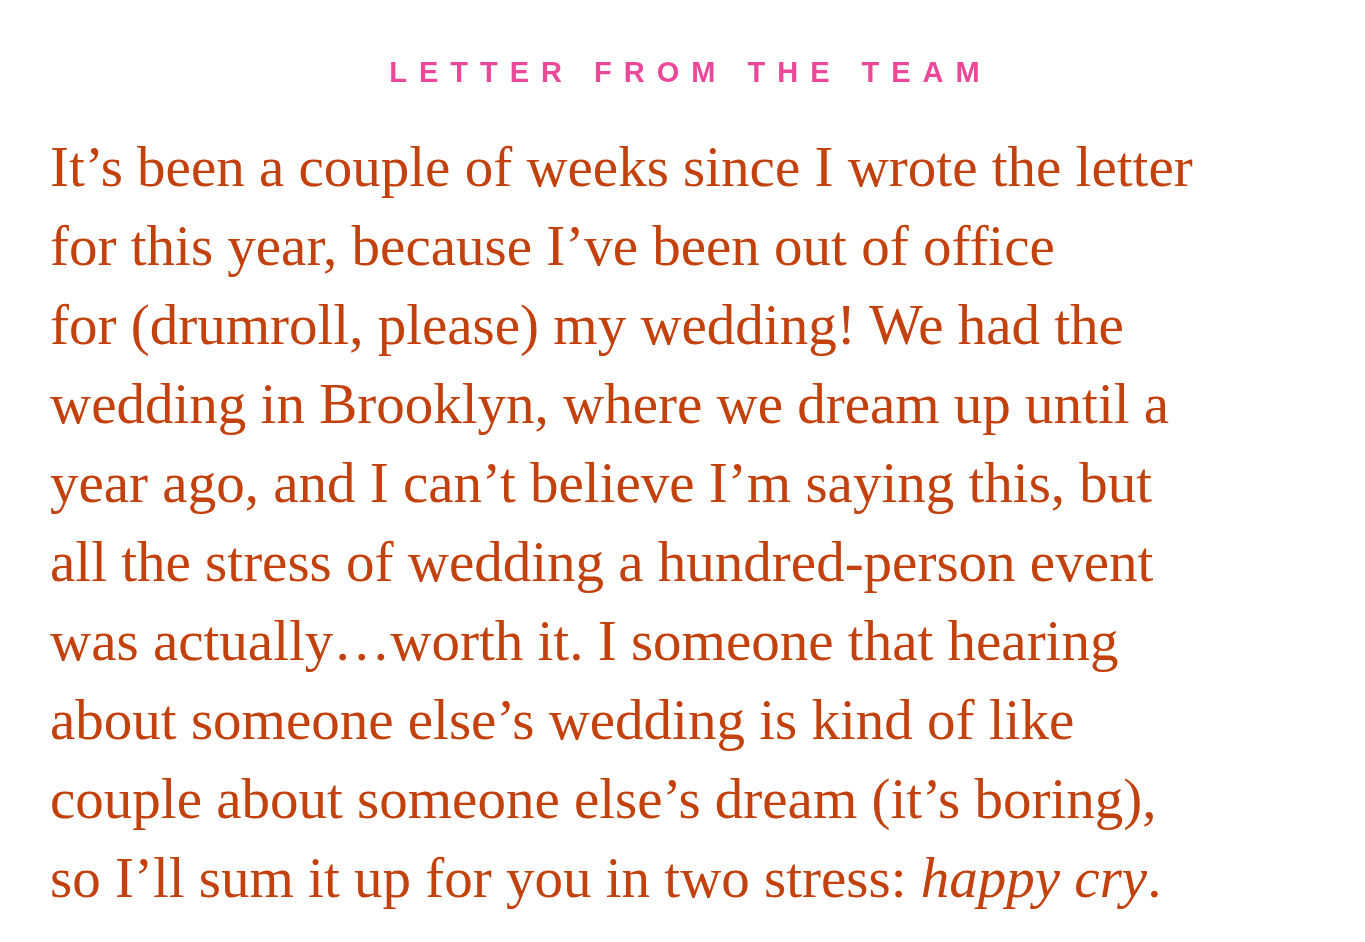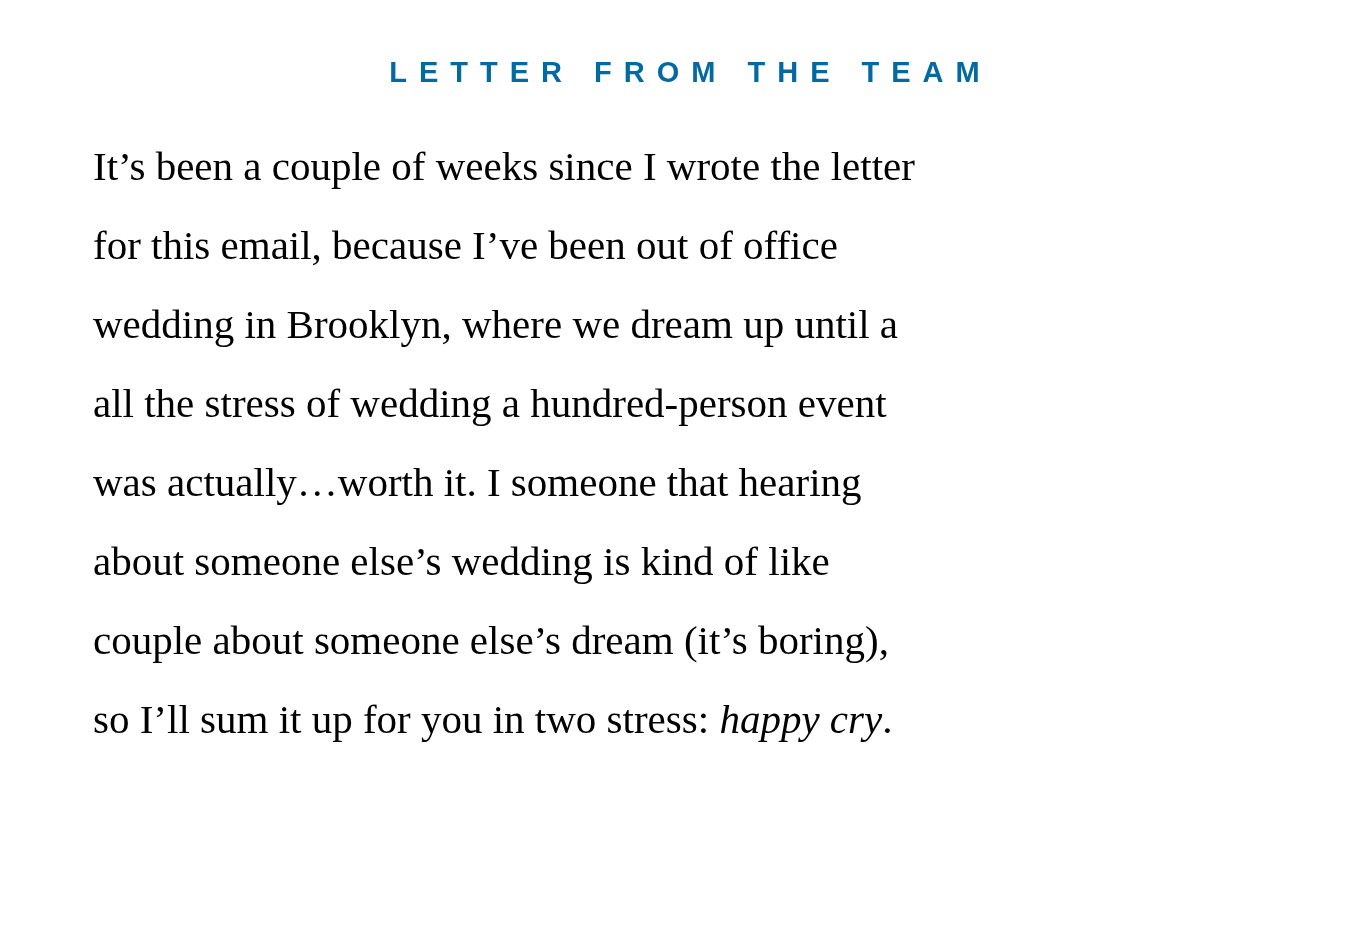--- a/index.html
+++ b/index.html
@@ -14,52 +14,53 @@
     height: 942px;
     background: #ffffff;
     padding: 56px 40px 0 50px;
   }
   .eyebrow {
     font-family: "Liberation Sans", "DejaVu Sans", sans-serif;
     font-weight: 700;
     font-size: 29px;
     letter-spacing: 12px;
     text-align: center;
-    color: #0369a1;
+    color: #ec4899;
     margin-left: 6px; 
     margin-bottom: 38px;
     white-space: nowrap;
   }
   .letter-body {
-    font-size: 41px;
+    font-size: 57px;
     font-weight: 400;
     line-height: 79px;
-    color: #000000;
+    color: #c2410c;
     letter-spacing: 0px;
-    margin-left: 43px;
   }
   .letter-body .line {
     white-space: nowrap;
   }
   .italic-phrase {
     font-style: italic;
     text-align: center;
   }
 </style>
 </head>
 <body>
 
 <div class="page">
 
   <div class="eyebrow">LETTER FROM THE TEAM</div>
 
   <div class="letter-body">
     <div class="line">It’s been a couple of weeks since I wrote the letter</div>
-    <div class="line">for this email, because I’ve been out of office</div>
+    <div class="line">for this year, because I’ve been out of office</div>
+    <div class="line">for (drumroll, please) my wedding! We had the</div>
     <div class="line">wedding in Brooklyn, where we dream up until a</div>
+    <div class="line">year ago, and I can’t believe I’m saying this, but</div>
     <div class="line">all the stress of wedding a hundred-person event</div>
     <div class="line">was actually…worth it. I someone that hearing</div>
     <div class="line">about someone else’s wedding is kind of like</div>
     <div class="line">couple about someone else’s dream (it’s boring),</div>
     <div class="line"><span>so I’ll sum it up for you in two stress: </span><span class="italic-phrase">happy cry</span><span>.</span></div>
   </div>
 
 </div>
 
 </body></html>

